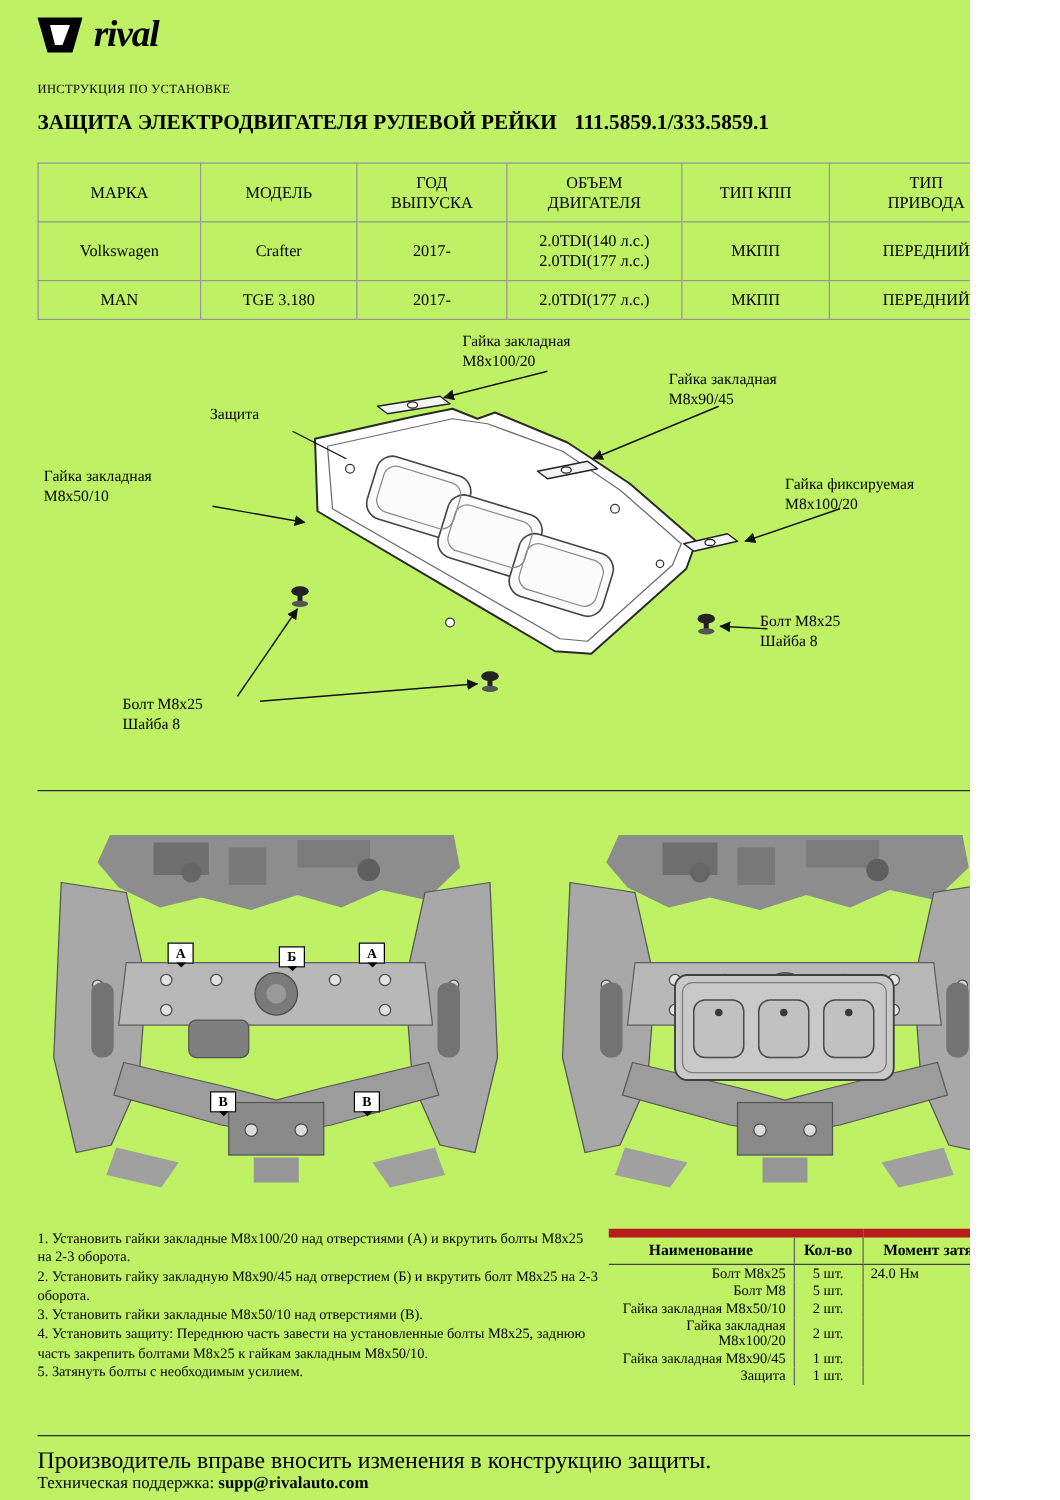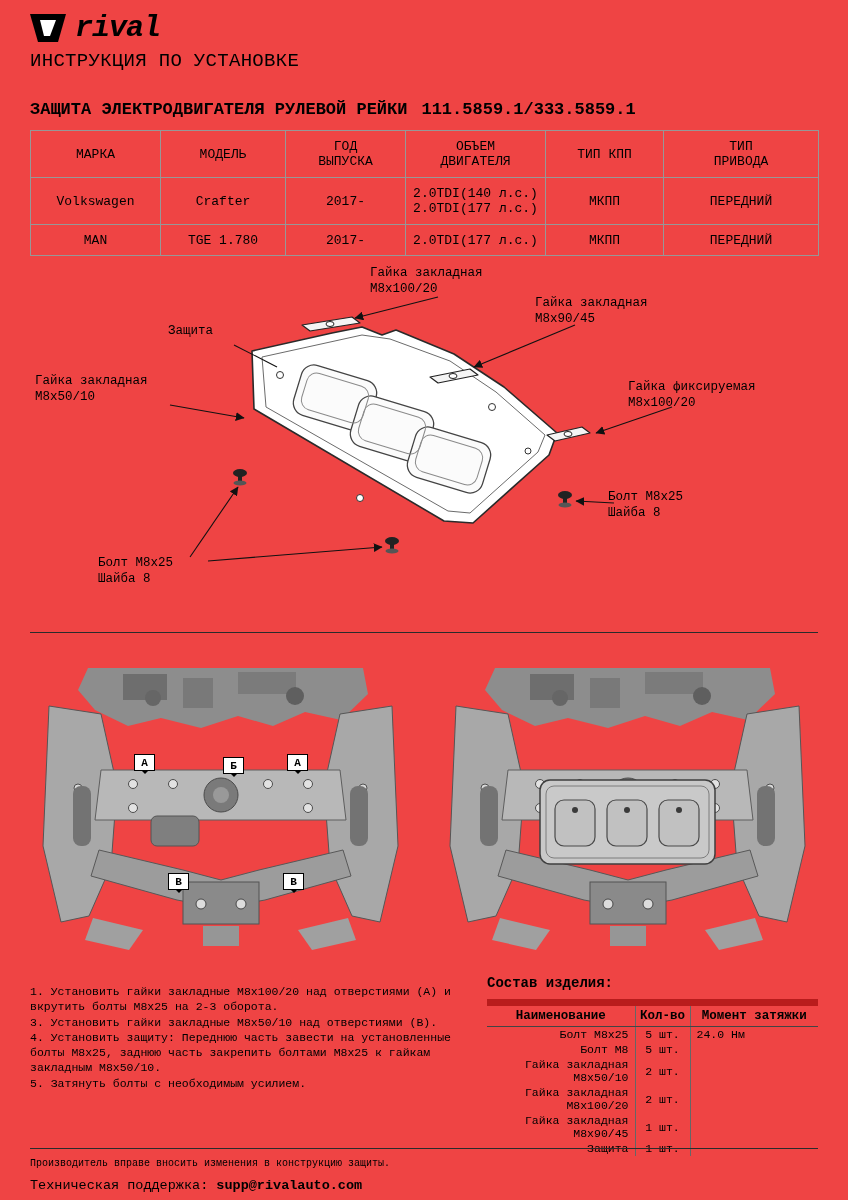--- a/index.html
+++ b/index.html
@@ -1,27 +1,27 @@
 <!DOCTYPE html>
 <html><head>
 <meta charset="utf-8">
 <style>
   html,body{margin:0;padding:0;background:#fff;}
-  .page{position:relative;width:848px;height:1200px;background:#ef4444;overflow:hidden;
-        font-family:Liberation Mono, monospace;color:#111;}
+  .page{position:relative;width:776px;height:1200px;background:#bef264;overflow:hidden;
+        font-family:Liberation Serif, serif;color:#111;}
   .abs{position:absolute;}
   .ml{white-space:pre-line;}
 
   
   .logo{left:28px;top:10px;display:flex;align-items:center;gap:7px;}
   .logo-word{font-size:30px;font-weight:bold;font-style:italic;letter-spacing:-1px;color:#000;line-height:1;}
 
   
-  .title1{left:30px;top:50px;font-size:19px;letter-spacing:.3px;color:#000;}
-  .title2{left:30px;top:88px;font-size:17px;font-weight:bold;color:#000;margin-top:12px;}
+  .title1{left:30px;top:66px;font-size:10px;letter-spacing:.3px;color:#000;}
+  .title2{left:30px;top:88px;font-size:17px;font-weight:bold;color:#000;}
   .title2 .pn{margin-left:14px;}
 
   
   .spec-wrap{left:30px;top:130px;width:788px;}
   .spec-table{border-collapse:collapse;table-layout:fixed;width:788px;}
   .spec-table th,.spec-table td{border:1px solid #979797;text-align:center;vertical-align:middle;
       font-weight:normal;font-size:13px;padding:3px 0;color:#000;}
   .spec-table th{height:40px;}
   .spec-table tr.r1 td{height:40px;text-align:center;}
   .spec-table tr.r2 td{height:24px;}
@@ -54,21 +54,21 @@
   .parts-table td{font-size:11.5px;padding:1px 6px;color:#000;}
   .parts-table th + th, .parts-table td + td{border-left:1px solid #666;}
   .parts-table td.name{text-align:right;}
   .parts-table td.qty{text-align:center;}
   .parts-table td.torque{text-align:left;}
 
   .divider{border-top:1px solid #2b2b2b;height:0;}
   .div-mid{left:30px;top:632px;width:788px;}
   .div-foot{left:30px;top:1148px;width:788px;}
 
-  .footer1{left:30px;top:1158px;font-size:10px;color:#000;}
+  .footer1{left:30px;top:1158px;font-size:19px;color:#000;}
   .footer2{left:30px;top:1178px;font-size:13.5px;color:#000;}
   .footer2 .email{font-weight:bold;}
 </style>
 </head>
 <body>
 
 <svg width="0" height="0" style="position:absolute" aria-hidden="true">
   <defs>
     <marker id="arr" markerWidth="10" markerHeight="8" refX="7.5" refY="4" orient="auto">
       <path d="M0,0 L8,4 L0,8 Z" fill="#111"></path>
@@ -150,21 +150,21 @@
         <td class="ml">Volkswagen</td>
         <td class="ml">Crafter</td>
         <td class="ml">2017-</td>
         <td class="ml">2.0TDI(140 л.с.)
 2.0TDI(177 л.с.)</td>
         <td class="ml">МКПП</td>
         <td class="ml">ПЕРЕДНИЙ</td>
       </tr>
       <tr class="r2">
         <td class="ml">MAN</td>
-        <td class="ml">TGE 1.780</td>
+        <td class="ml">TGE 3.180</td>
         <td class="ml">2017-</td>
         <td class="ml">2.0TDI(177 л.с.)</td>
         <td class="ml">МКПП</td>
         <td class="ml">ПЕРЕДНИЙ</td>
       </tr>
     </tbody>
       </table>
   </div>
 
   <div class="abs diagram">
@@ -269,28 +269,28 @@
       </g>
       <circle cx="135" cy="142" r="3" fill="#3a3a3a"></circle>
       <circle cx="187" cy="142" r="3" fill="#3a3a3a"></circle>
       <circle cx="239" cy="142" r="3" fill="#3a3a3a"></circle>
     </svg>
   </div>
 
   <div class="abs install">
     <div class="install-steps">
       <div class="install-step"> 1. Установить гайки закладные М8х100/20 над отверстиями (А) и вкрутить болты М8х25 на 2-3 оборота.</div>
+      <div class="install-step"> 2. Установить гайку закладную М8х90/45 над отверстием (Б) и вкрутить болт М8х25 на 2-3 оборота.</div>
       <div class="install-step"> 3. Установить гайки закладные М8х50/10 над отверстиями (В).</div>
       <div class="install-step"> 4. Установить защиту: Переднюю часть завести на установленные болты М8х25, заднюю часть закрепить болтами М8х25 к гайкам закладным М8х50/10.</div>
       <div class="install-step"> 5. Затянуть болты с необходимым усилием.</div>
     </div>
   </div>
 
   <div class="abs parts">
-    <div class="sec-heading">Состав изделия:</div>
     <table class="parts-table">
       <colgroup>
         <col style="width:148px">
           <col style="width:55px">
           <col style="width:128px">
       </colgroup>
       <tbody>
           <tr>
         <th>Наименование</th>
         <th>Кол-во</th>

